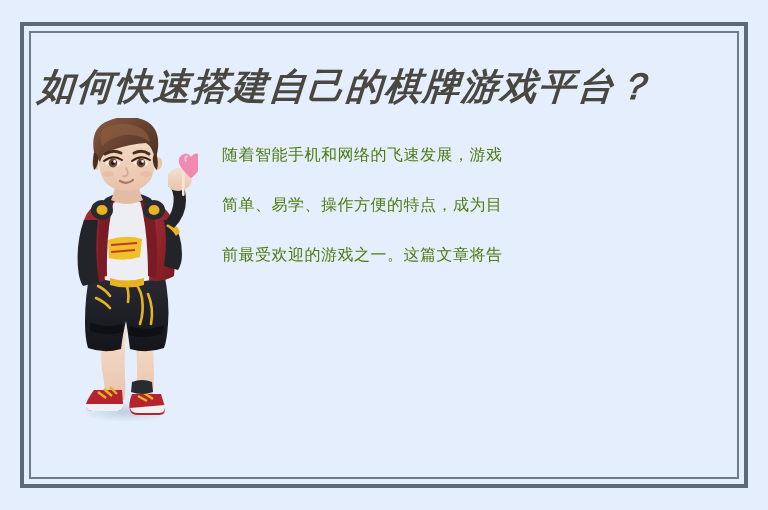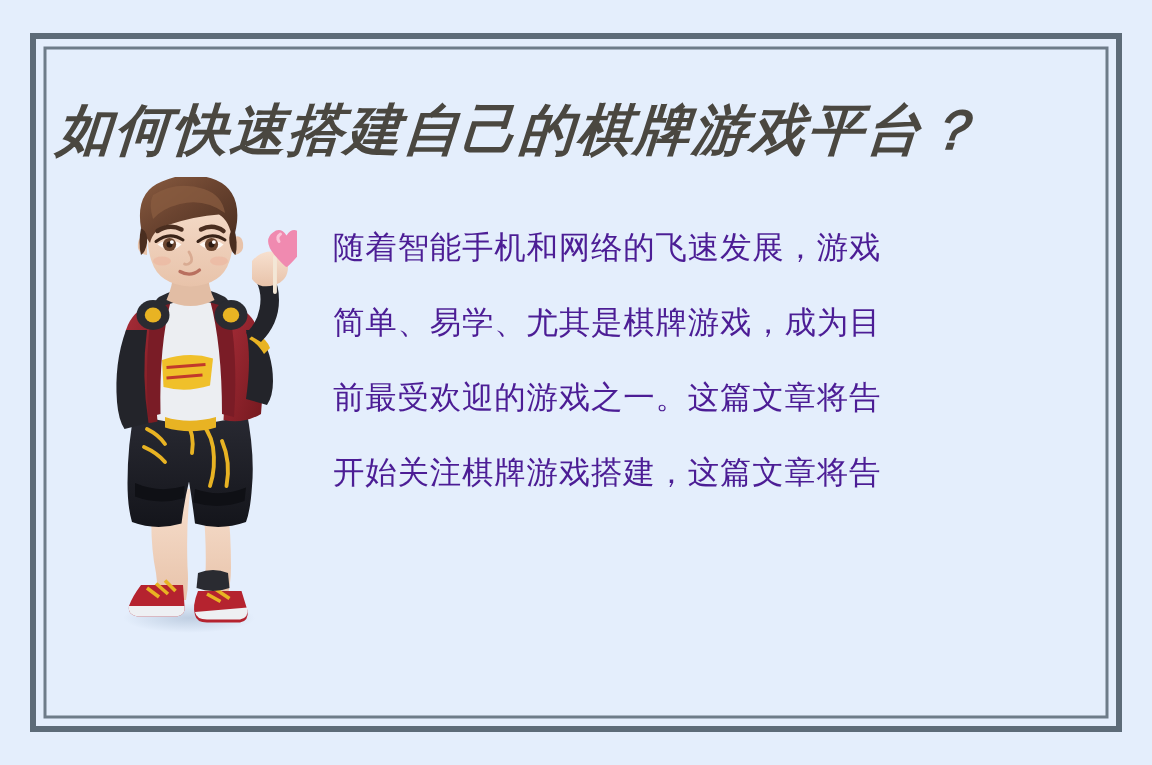--- a/index.html
+++ b/index.html
@@ -59,25 +59,25 @@
     line-height: 56px;
     white-space: nowrap;
     transform: skewX(-4deg);
     transform-origin: left center;
   }
 
   
   #article-body {
     position: absolute;
     left: 222px;
-    top: 140px;
+    top: 130px;
     width: 502px;
-    color: #4c1d95;
+    color: #4d7c0f;
     font-family: "DejaVu Sans", "Liberation Sans", sans-serif;
-    font-size: 21px;
+    font-size: 16px;
     line-height: 50px;
     letter-spacing: 0.5px;
     text-align: justify;
     text-justify: inter-character;
   }
   #article-body .para-line {
     display: block;
     white-space: nowrap;
   }
 
@@ -96,23 +96,22 @@
 
 <div id="poster">
 
   <div id="frame-outer"></div>
   <div id="frame-inner"></div>
 
   <div id="title">如何快速搭建自己的棋牌游戏平台？</div>
 
   <div id="article-body">
     <span class="para-line">随着智能手机和网络的飞速发展，游戏</span>
-    <span class="para-line">简单、易学、尤其是棋牌游戏，成为目</span>
+    <span class="para-line">简单、易学、操作方便的特点，成为目</span>
     <span class="para-line">前最受欢迎的游戏之一。这篇文章将告</span>
-    <span class="para-line">开始关注棋牌游戏搭建，这篇文章将告</span>
   </div>
 
   <div id="character">
     <svg viewBox="0 0 140 310" xmlns="http://www.w3.org/2000/svg">
       <defs>
         <linearGradient id="hairGrad" x1="0" y1="0" x2="1" y2="1">
           <stop offset="0%" stop-color="#8a5c40"></stop>
           <stop offset="45%" stop-color="#6b4430"></stop>
           <stop offset="100%" stop-color="#4a2e20"></stop>
         </linearGradient>

